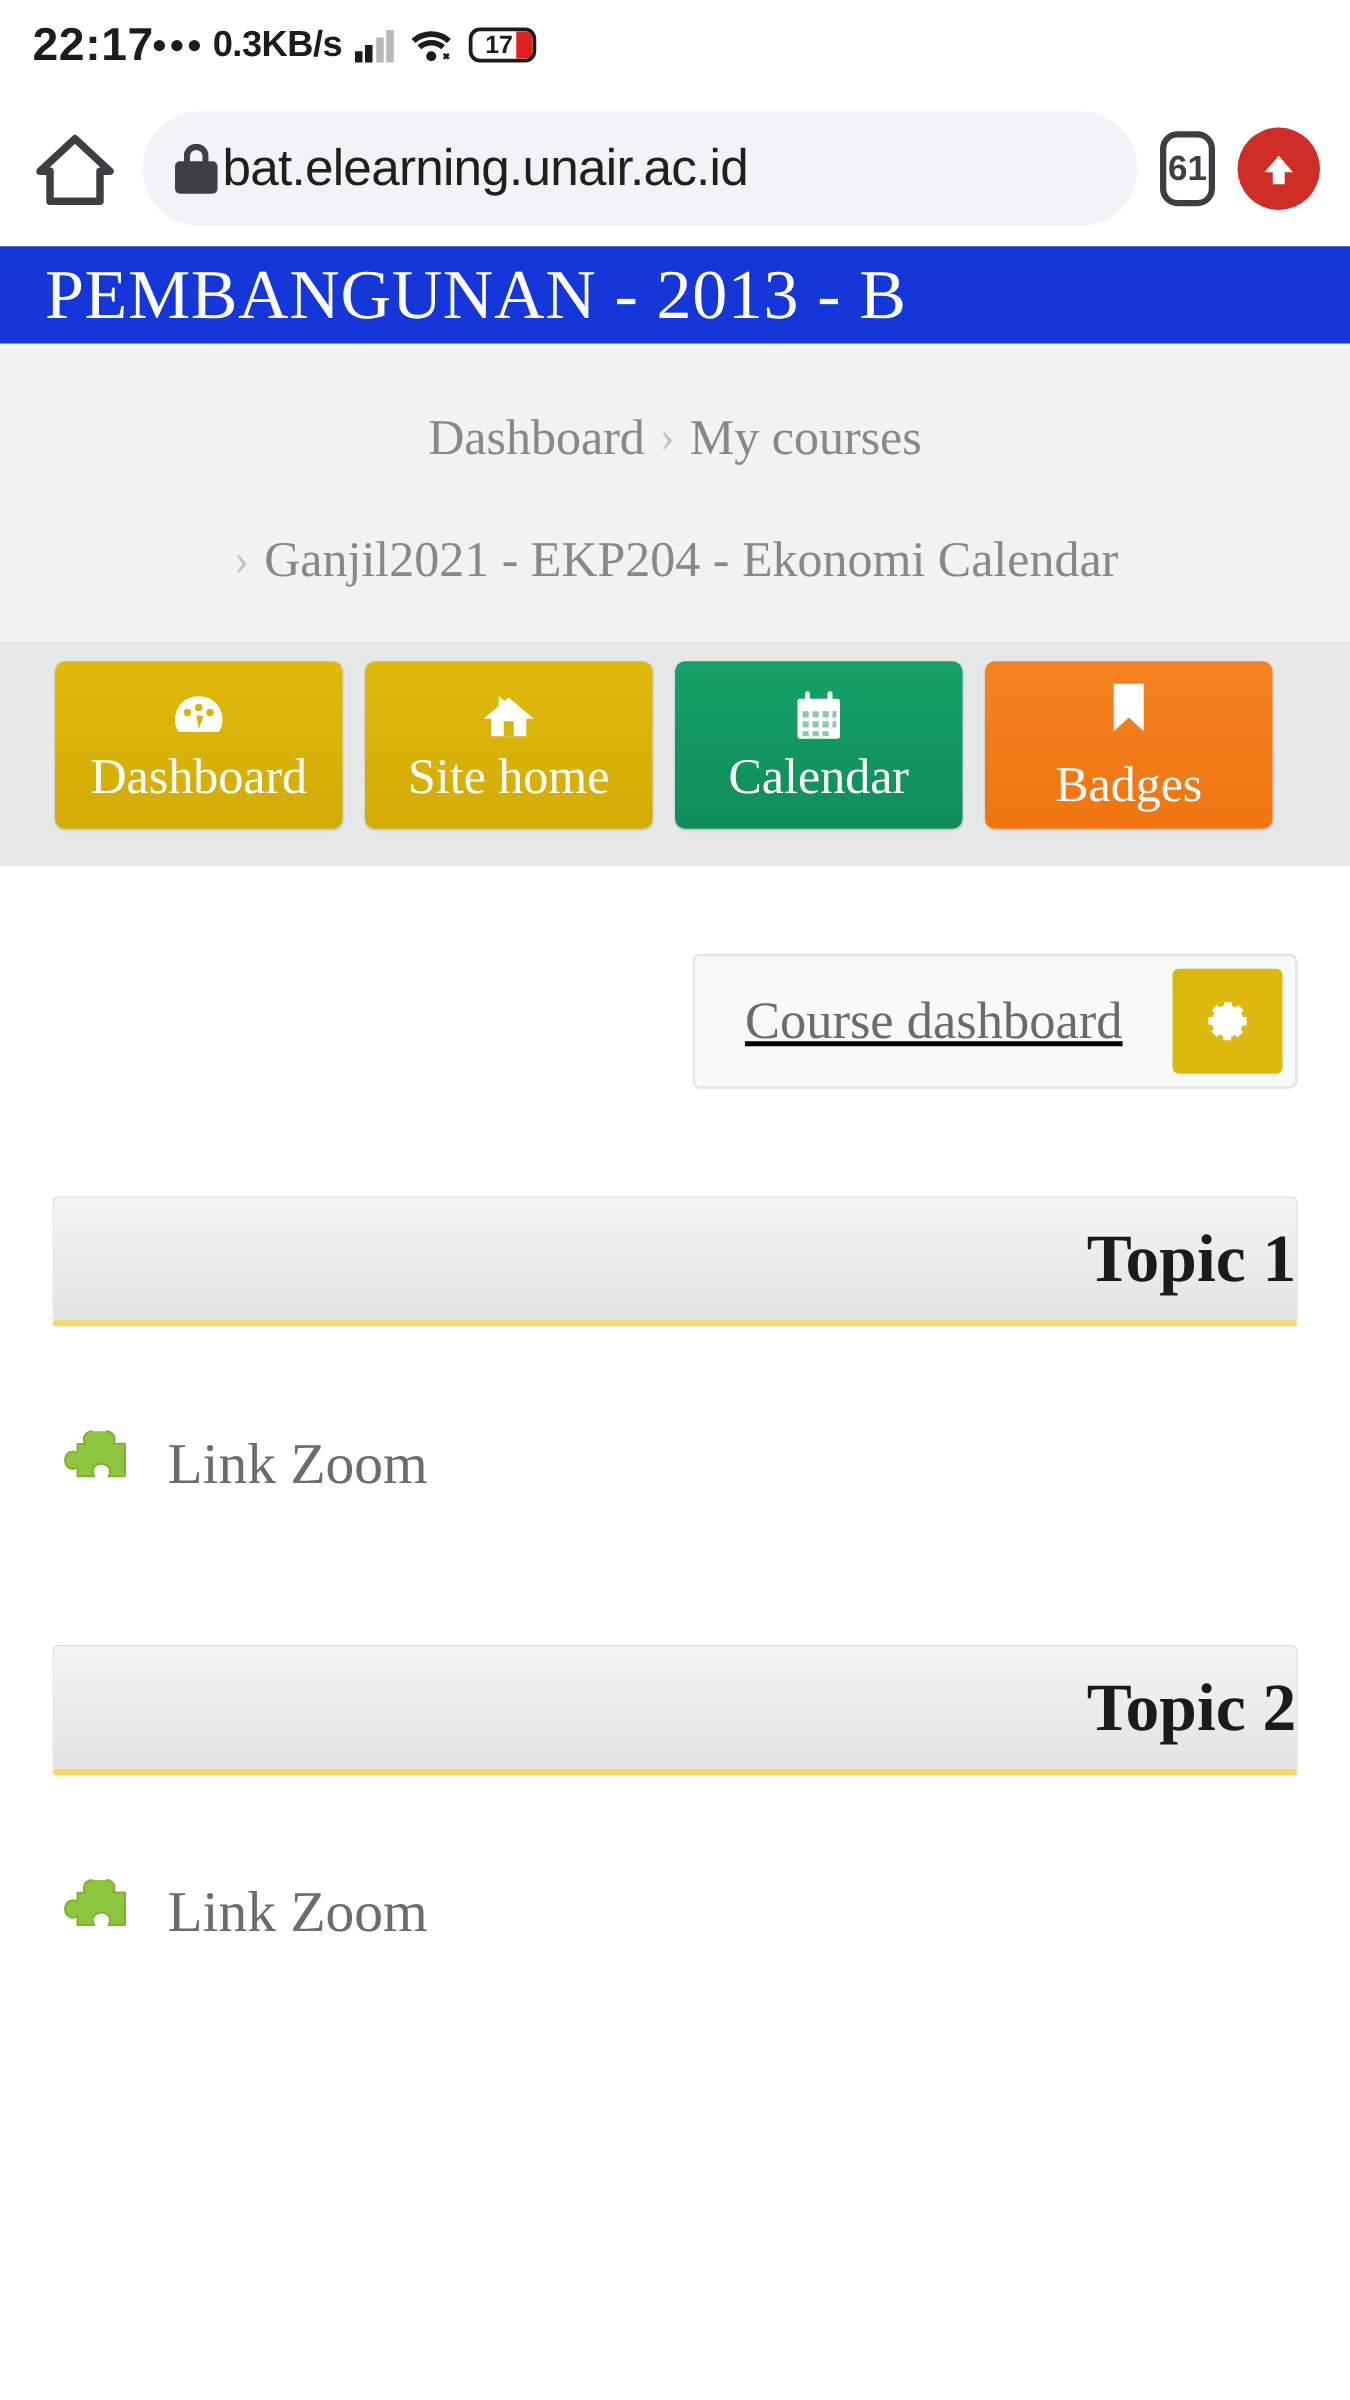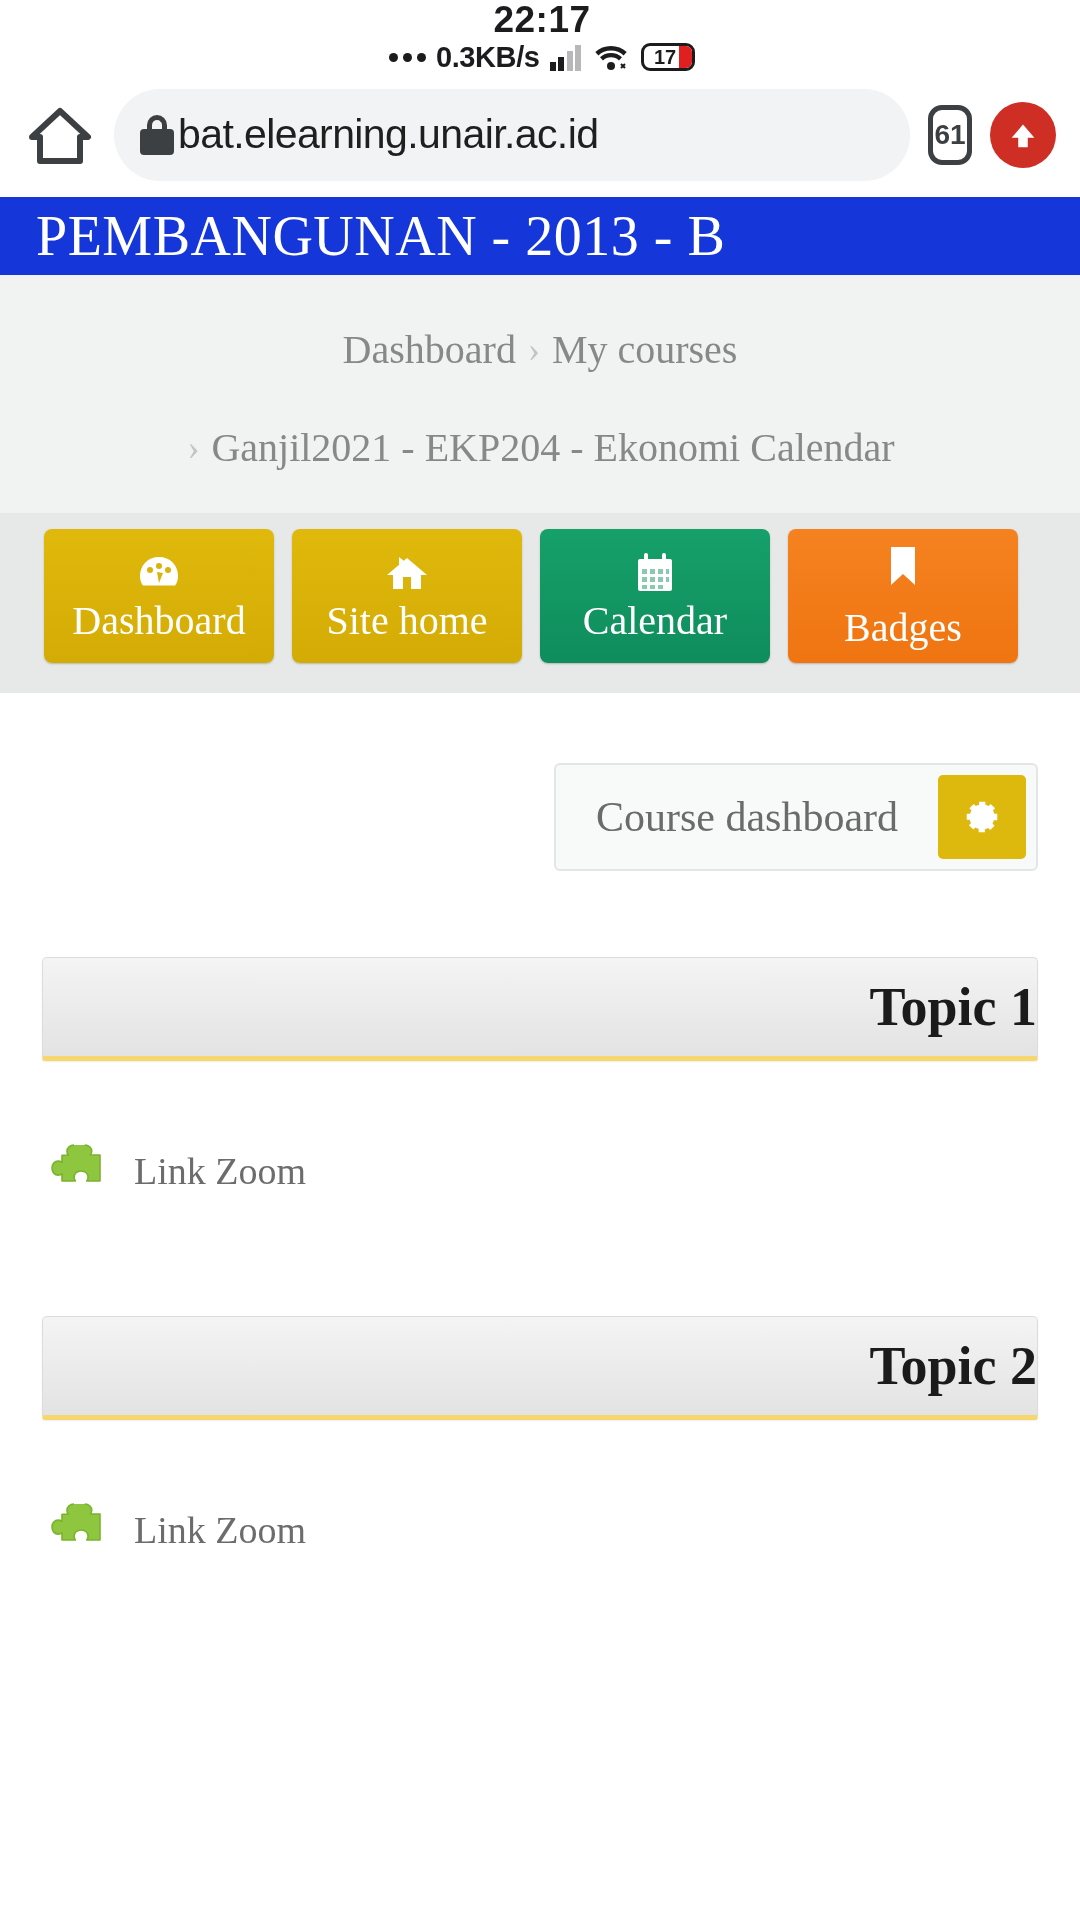--- a/index.html
+++ b/index.html
@@ -10,23 +10,22 @@
     font-family: "Liberation Serif", "DejaVu Serif", serif;
     overflow: hidden;
   }
 
   
   .status-bar {
     height: 72px;
     background: #ffffff;
     display: flex;
     align-items: center;
-    justify-content: center;
+    justify-content: flex-start;
     padding: 0 22px 0 26px;
-    flex-direction: column;
   }
   .status-time {
     font-family: "Liberation Sans", sans-serif;
     font-size: 37px;
     font-weight: bold;
     color: #1c1c1e;
     letter-spacing: 0.5px;
   }
   .status-right {
     display: flex;
@@ -196,20 +195,21 @@
   .course-selector {
     width: 484px;
     height: 108px;
     background: #f8f9f9;
     border: 2px solid #e3e5e6;
     border-radius: 6px;
     display: flex;
     align-items: center;
     justify-content: flex-start;
     padding: 0 10px 0 0;
+    text-decoration: underline;
   }
   .course-selector .sel-text {
     flex: 1;
     text-align: center;
     font-size: 42px;
     color: #6b6b6b;
     white-space: nowrap;
     overflow: hidden;
   }
   .gear-btn {
@@ -244,21 +244,21 @@
   }
   .activity {
     display: flex;
     align-items: center;
     gap: 26px;
     padding-left: 48px;
     margin-top: 80px;
   }
   .activity .puzzle { width: 60px; height: 60px; flex: none; }
   .activity .act-label {
-    font-size: 38px;
+    font-size: 46px;
     color: #6c6c6c;
     line-height: 1;
   }
 </style>
 </head>
 <body>
 
 <div class="status-bar">
   <div class="status-time">22:17</div>
   <div class="status-right">

